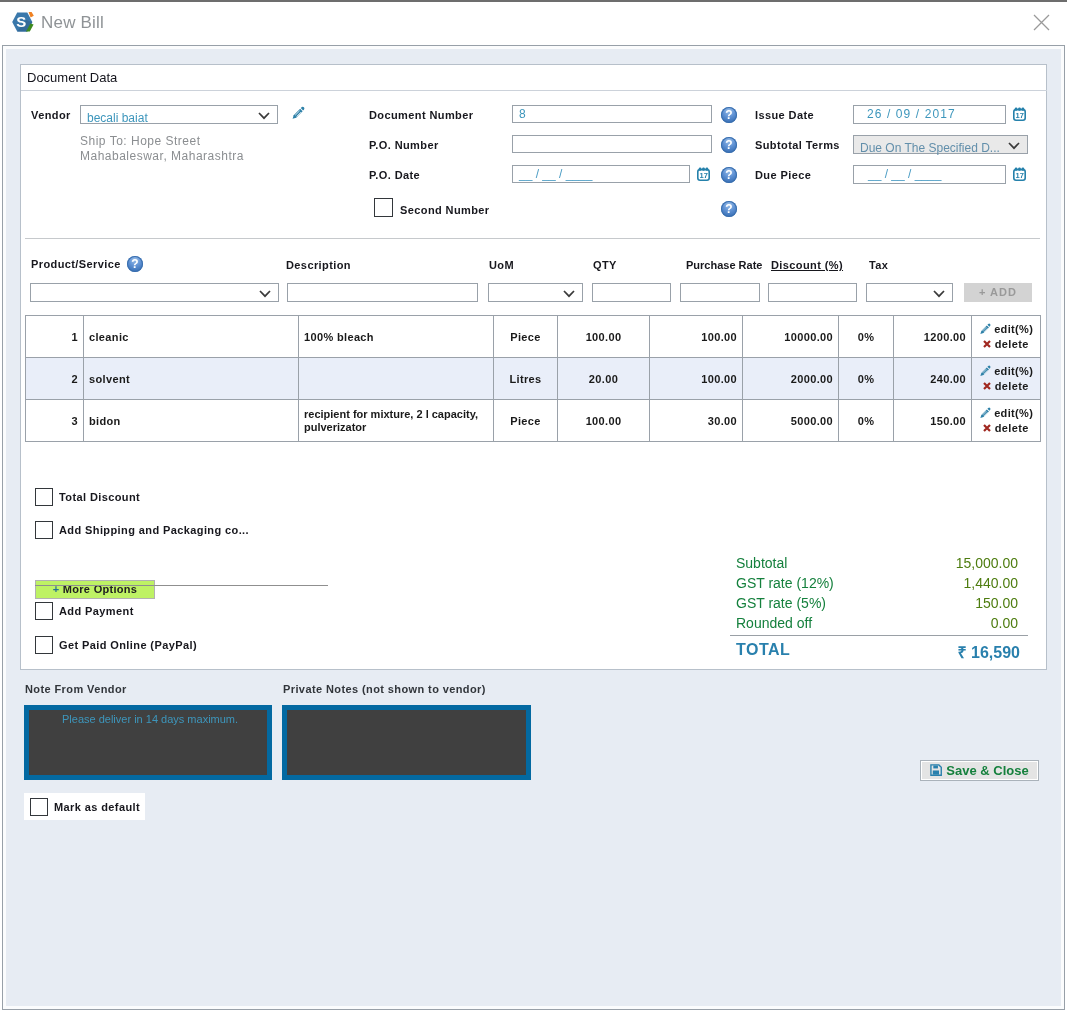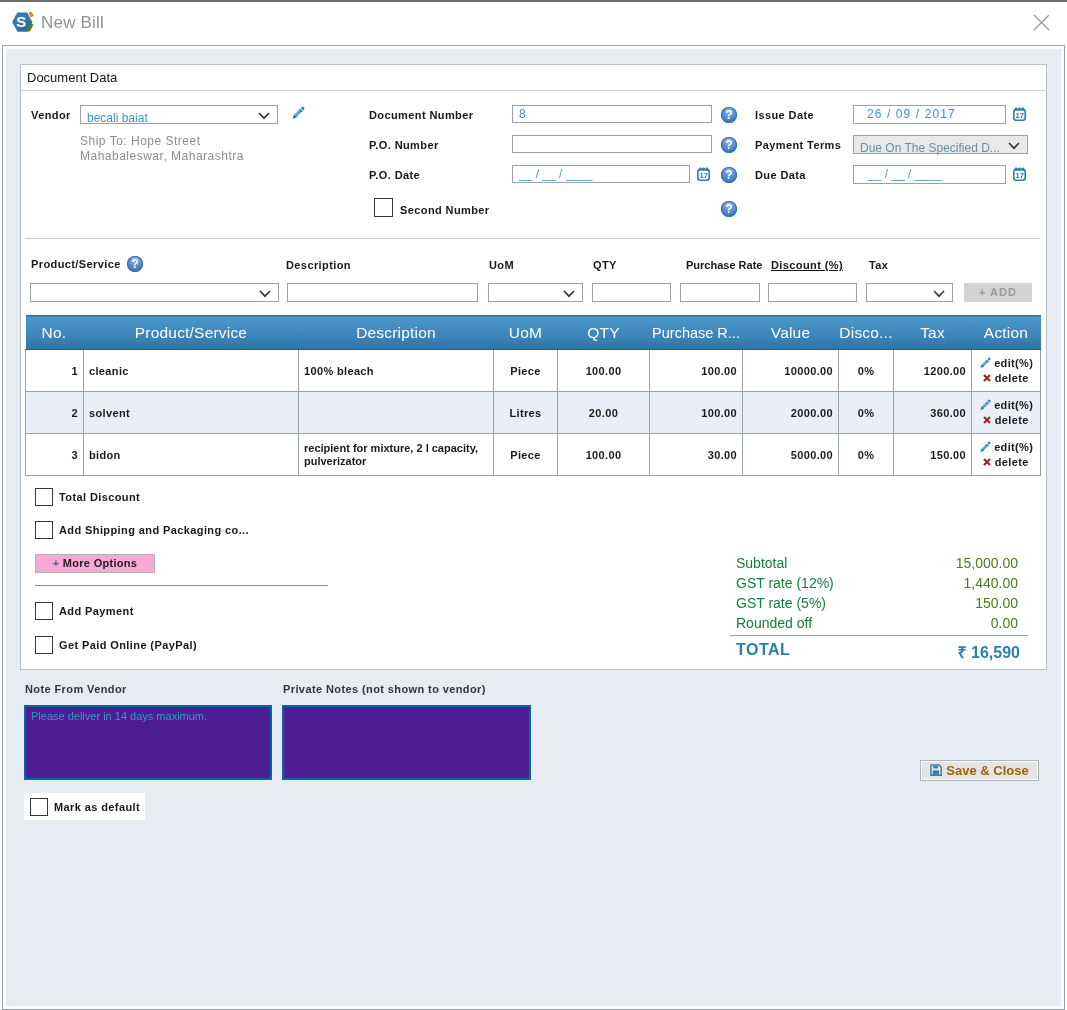--- a/index.html
+++ b/index.html
@@ -41,21 +41,21 @@
   .grid td{background:#fff;border:1px solid #9aa1a9;font-size:11px;font-weight:bold;color:#1a1a1a;
       letter-spacing:.35px;height:42px;padding:0 5px;box-sizing:border-box;}
   .grid tr.alt td{background:#e9eef9;}
   .r{text-align:right;} .c{text-align:center;} .l{text-align:left;}
   .act{font-size:11px;font-weight:normal;letter-spacing:.2px;line-height:15px;}
   
   .btn{position:absolute;box-sizing:border-box;text-align:center;}
   .totrow{position:absolute;font-size:14px;color:#15803d;}
   .totval{position:absolute;font-size:14px;color:#4d7c0f;text-align:right;}
   .note-lbl{position:absolute;font-size:11px;font-weight:bold;color:#31353a;letter-spacing:.4px;}
-  .ta{position:absolute;background:#4c1d95;border:2px solid #0369a1;box-sizing:border-box;}
+  .ta{position:absolute;background:#404040;border:5px solid #0369a1;box-sizing:border-box;padding-left:28px;}
 </style>
 </head>
 <body>
   <div class="topline"></div>
 
   <svg class="abs" style="left:12px;top:12px" width="22" height="20" viewBox="0 0 22 20">
     <polygon points="5.2,0.5 15.3,0.5 20.3,10 15.3,19.5 5.2,19.5 0.2,10" fill="#3a78ab"></polygon>
     <polygon points="20.3,10 15.3,19.5 5.2,19.5 14,8" fill="#336a99"></polygon>
     <polygon points="16.6,0 19.6,0 21.8,3.8 18.6,5.5" fill="#f08223"></polygon>
     <polygon points="21.6,12.6 17.8,19.5 14.0,19.5 18.4,11.4" fill="#3d8a1e"></polygon>
@@ -92,22 +92,22 @@
   <div class="inp" style="left:512px;top:135px;width:200px;height:18px;"></div>
   <div class="inp" style="left:512px;top:165px;width:178px;height:18px;color:#4a9cc4;">__ / __ / ____</div>
   <div class="help" style="left:721px;top:107px;">?</div>
   <div class="help" style="left:721px;top:137px;">?</div>
   <div class="help" style="left:721px;top:167px;">?</div>
   <div class="help" style="left:721px;top:201px;">?</div>
   <div class="chk" style="left:374px;top:198px;width:17px;height:17px;"></div>
   <div class="lbl" style="left:400px;top:204px;">Second Number</div>
 
   <div class="lbl" style="left:755px;top:109px;">Issue Date</div>
-  <div class="lbl" style="left:755px;top:139px;">Payment Terms</div>
-  <div class="lbl" style="left:755px;top:169px;">Due Data</div>
+  <div class="lbl" style="left:755px;top:139px;">Subtotal Terms</div>
+  <div class="lbl" style="left:755px;top:169px;">Due Piece</div>
   <div class="inp" style="left:853px;top:105px;width:153px;height:19px;padding-left:13px;letter-spacing:1.1px;">26 / 09 / 2017</div>
   <div class="sel" style="left:853px;top:135px;width:175px;height:19px;background:#e9e9e9;color:#628fab;">Due On The Specified D...
     <svg class="chev" width="12" height="8">
       <path d="M1 1 L6 6.2 L11 1" stroke="#3a3a3a" stroke-width="1.7" fill="none"></path>
     </svg>
   </div>
   <div class="inp" style="left:853px;top:165px;width:153px;height:19px;padding-left:14px;color:#4a9cc4;">__ / __ / ____</div>
 
   <svg class="abs" style="left:697px;top:167px" width="13" height="14" viewBox="0 0 13 14">
     <rect x="0.8" y="2.6" width="11.4" height="10.6" rx="2.2" fill="#fff" stroke="#2581ab" stroke-width="1.6"></rect>
@@ -170,32 +170,20 @@
       <col style="width:195px">
       <col style="width:64px">
       <col style="width:92px">
       <col style="width:93px">
       <col style="width:96px">
       <col style="width:55px">
       <col style="width:78px">
       <col style="width:69px">
     </colgroup>
     <tbody>
-      <tr>
-      <th style="text-align:left;padding-left:16px;">No.</th>
-      <th>Product/Service</th>
-        <th>Description</th>
-        <th>UoM</th>
-        <th>QTY</th>
-      <th style="font-size:14.5px;letter-spacing:0;">Purchase R...</th>
-        <th>Value</th>
-        <th>Disco...</th>
-        <th>Tax</th>
-        <th>Action</th>
-    </tr>
     <tr>
       <td class="r">1</td>
         <td class="l">cleanic</td>
         <td class="l">100% bleach</td>
       <td class="c">Piece</td>
         <td class="c">100.00</td>
         <td class="r">100.00</td>
       <td class="r">10000.00</td>
         <td class="c">0%</td>
         <td class="r">1200.00</td>
@@ -209,21 +197,21 @@
     </tr>
     <tr class="alt">
       <td class="r">2</td>
         <td class="l">solvent</td>
         <td class="l"></td>
       <td class="c">Litres</td>
         <td class="c">20.00</td>
         <td class="r">100.00</td>
       <td class="r">2000.00</td>
         <td class="c">0%</td>
-        <td class="r">360.00</td>
+        <td class="r">240.00</td>
       <td class="act c"><svg width="12" height="12" viewBox="0 0 14 14" style="vertical-align:-2px">
             <path d="M1.6 12.8 L2.7 9.2 L9.1 2.8 L11.6 5.3 L5.2 11.7 Z" fill="#2e81a8"></path>
             <path d="M9.8 2.1 L10.8 1.1 Q11.9 0.2 12.9 1.2 Q13.9 2.2 13.1 3.3 L12.1 4.5 Z" fill="#2e81a8"></path>
             <path d="M4.2 9.2 L8.6 4.8 M5.6 10.5 L10.0 6.1" stroke="#eaf2f7" stroke-width="0.9" fill="none"></path>
           </svg> edit(%)<br><svg width="8" height="8" viewBox="0 0 8 8" style="vertical-align:0px">
             <path d="M1 1 L7 7 M7 1 L1 7" stroke="#a02820" stroke-width="2.2"></path>
           </svg> delete</td>
     </tr>
     <tr>
       <td class="r">3</td>
@@ -243,21 +231,21 @@
             <path d="M1 1 L7 7 M7 1 L1 7" stroke="#a02820" stroke-width="2.2"></path>
           </svg> delete</td>
     </tr>
   </tbody>
   </table>
 
   <div class="chk" style="left:35px;top:488px;"></div>
   <div class="lbl" style="left:59px;top:491px;">Total Discount</div>
   <div class="chk" style="left:35px;top:521px;"></div>
   <div class="lbl" style="left:59px;top:524px;">Add Shipping and Packaging co...</div>
-  <div class="btn" style="left:35px;top:554px;width:120px;height:19px;background:#f9a8d4;
+  <div class="btn" style="left:35px;top:580px;width:120px;height:19px;background:#bef264;
        border:1px solid #b2b2b2;font-size:11px;line-height:17px;color:#202020;font-weight:bold;letter-spacing:.3px;">
        <span style="color:#27718f;">+</span> More Options</div>
   <div class="hr" style="left:35px;top:585px;width:293px;background:#8f8f8f;"></div>
   <div class="chk" style="left:35px;top:602px;"></div>
   <div class="lbl" style="left:59px;top:605px;">Add Payment</div>
   <div class="chk" style="left:35px;top:636px;"></div>
   <div class="lbl" style="left:59px;top:639px;">Get Paid Online (PayPal)</div>
 
   <div class="totrow" style="left:736px;top:555px;">Subtotal</div>
   <div class="totval" style="left:850px;top:555px;width:168px;">15,000.00</div>
@@ -272,21 +260,21 @@
   <div class="totval" style="left:850px;top:641px;width:170px;font-size:16px;font-weight:bold;color:#2980ad;">₹ 16,590</div>
 
   <div class="note-lbl" style="left:25px;top:683px;">Note From Vendor</div>
   <div class="note-lbl" style="left:283px;top:683px;">Private Notes (not shown to vendor)</div>
   <div class="ta" style="left:24px;top:705px;width:248px;height:75px;">
     <div style="margin:3px 5px;font-size:11px;color:#3d96bc;">Please deliver in 14 days maximum.</div>
   </div>
   <div class="ta" style="left:282px;top:705px;width:249px;height:75px;"></div>
 
   <div class="btn" style="left:920px;top:760px;width:119px;height:21px;background:#e4e4e4;
-       border:1px solid #aab2ba;box-shadow:inset 0 0 0 1px #fff;color:#a16207;font-weight:bold;
+       border:1px solid #aab2ba;box-shadow:inset 0 0 0 1px #fff;color:#15803d;font-weight:bold;
        font-size:13px;line-height:20px;">
     <svg width="12" height="12" viewBox="0 0 13 13" style="vertical-align:-1px;margin-right:4px;">
       <path d="M1 1 h8.6 l2.6 2.6 v8.6 h-11.2 z" fill="none" stroke="#2980ad" stroke-width="1.5"></path>
       <rect x="3.6" y="1.6" width="5" height="3.2" fill="#2980ad"></rect>
       <rect x="3" y="7" width="6.8" height="4.6" fill="#2980ad"></rect>
     </svg>Save &amp; Close</div>
 
   <div class="abs" style="left:24px;top:793px;width:121px;height:27px;background:#fff;"></div>
   <div class="chk" style="left:30px;top:798px;"></div>
   <div class="lbl" style="left:54px;top:801px;">Mark as default</div>

